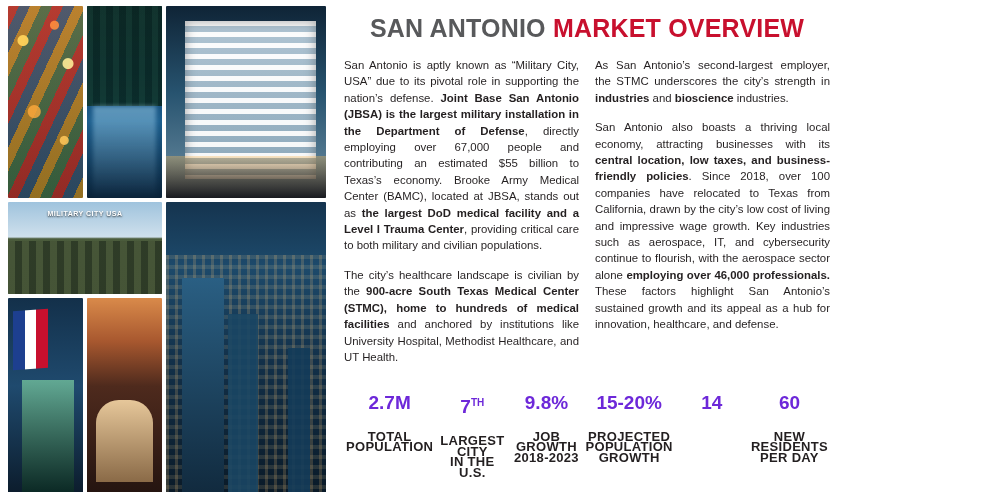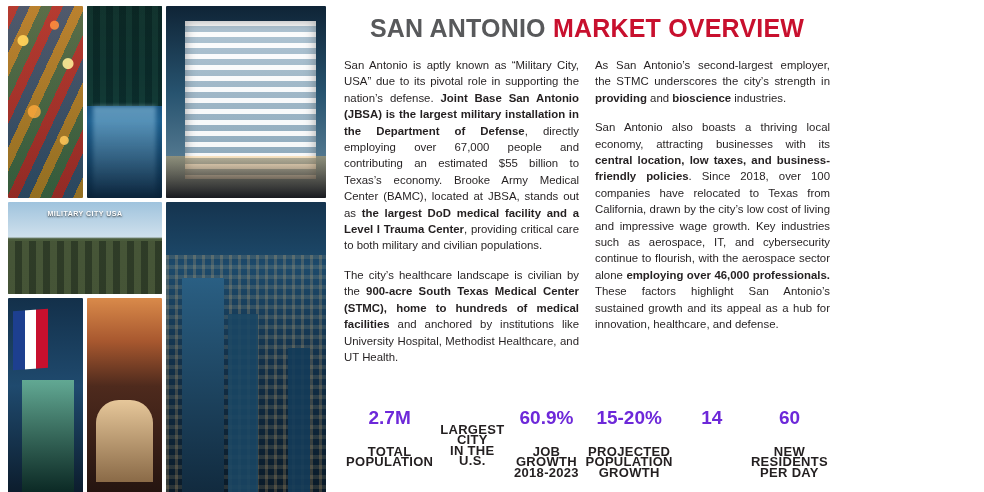--- a/index.html
+++ b/index.html
@@ -263,41 +263,42 @@
       <span class="grey">SAN ANTONIO</span>
       <span class="red">MARKET OVERVIEW</span>
     </div>
 
     <div class="columns">
       <div class="col" id="left-col">
           <p><span>San Antonio is aptly known as “Military City, USA” due to its pivotal role in supporting the nation’s defense. </span><b>Joint Base San Antonio (JBSA) is the largest military installation in the Department of Defense</b><span>, directly employing over 67,000 people and contributing an estimated $55 billion to Texas’s economy. Brooke Army Medical Center (BAMC), located at JBSA, stands out as </span><b>the largest DoD medical facility and a Level I Trauma Center</b><span>, providing critical care to both military and civilian populations.</span></p>
           <p><span>The city’s healthcare landscape is civilian by the </span><b>900-acre South Texas Medical Center (STMC), home to hundreds of medical facilities</b><span> and anchored by institutions like University Hospital, Methodist Healthcare, and UT Health.</span></p>
         </div>
       <div class="col" id="right-col">
-          <p><span>As San Antonio’s second-largest employer, the STMC underscores the city’s strength in </span><b>providing</b><span> and </span><b>bioscience</b><span> industries.</span></p>
+          <p><span>As San Antonio’s second-largest employer, the STMC underscores the city’s strength in </span><b>industries</b><span> and </span><b>bioscience</b><span> industries.</span></p>
           <p><span>San Antonio also boasts a thriving local economy, attracting businesses with its </span><b>central location, low taxes, and business-friendly policies</b><span>. Since 2018, over 100 companies have relocated to Texas from California, drawn by the city’s low cost of living and impressive wage growth. Key industries such as aerospace, IT, and cybersecurity continue to flourish, with the aerospace sector alone </span><b>employing over 46,000 professionals.</b><span> These factors highlight San Antonio’s sustained growth and its appeal as a hub for innovation, healthcare, and defense.</span></p>
         </div>
     </div>
 
     <div class="stats" id="stats-bar">
         <div class="stat">
           <div class="num"><span>2.7M</span></div>
           <div class="lbl">
             <div>TOTAL</div>
             <div>POPULATION</div>
           </div>
         </div>
         <div class="stat">
+          <div class="num"><span>7</span><sup>TH</sup></div>
           <div class="lbl">
             <div>LARGEST CITY</div>
             <div>IN THE U.S.</div>
           </div>
         </div>
         <div class="stat">
-          <div class="num"><span>60.9%</span></div>
+          <div class="num"><span>9.8%</span></div>
           <div class="lbl">
             <div>JOB GROWTH</div>
             <div>2018-2023</div>
           </div>
         </div>
         <div class="stat">
           <div class="num"><span>15-20%</span></div>
           <div class="lbl">
             <div>PROJECTED</div>
             <div>POPULATION</div>

